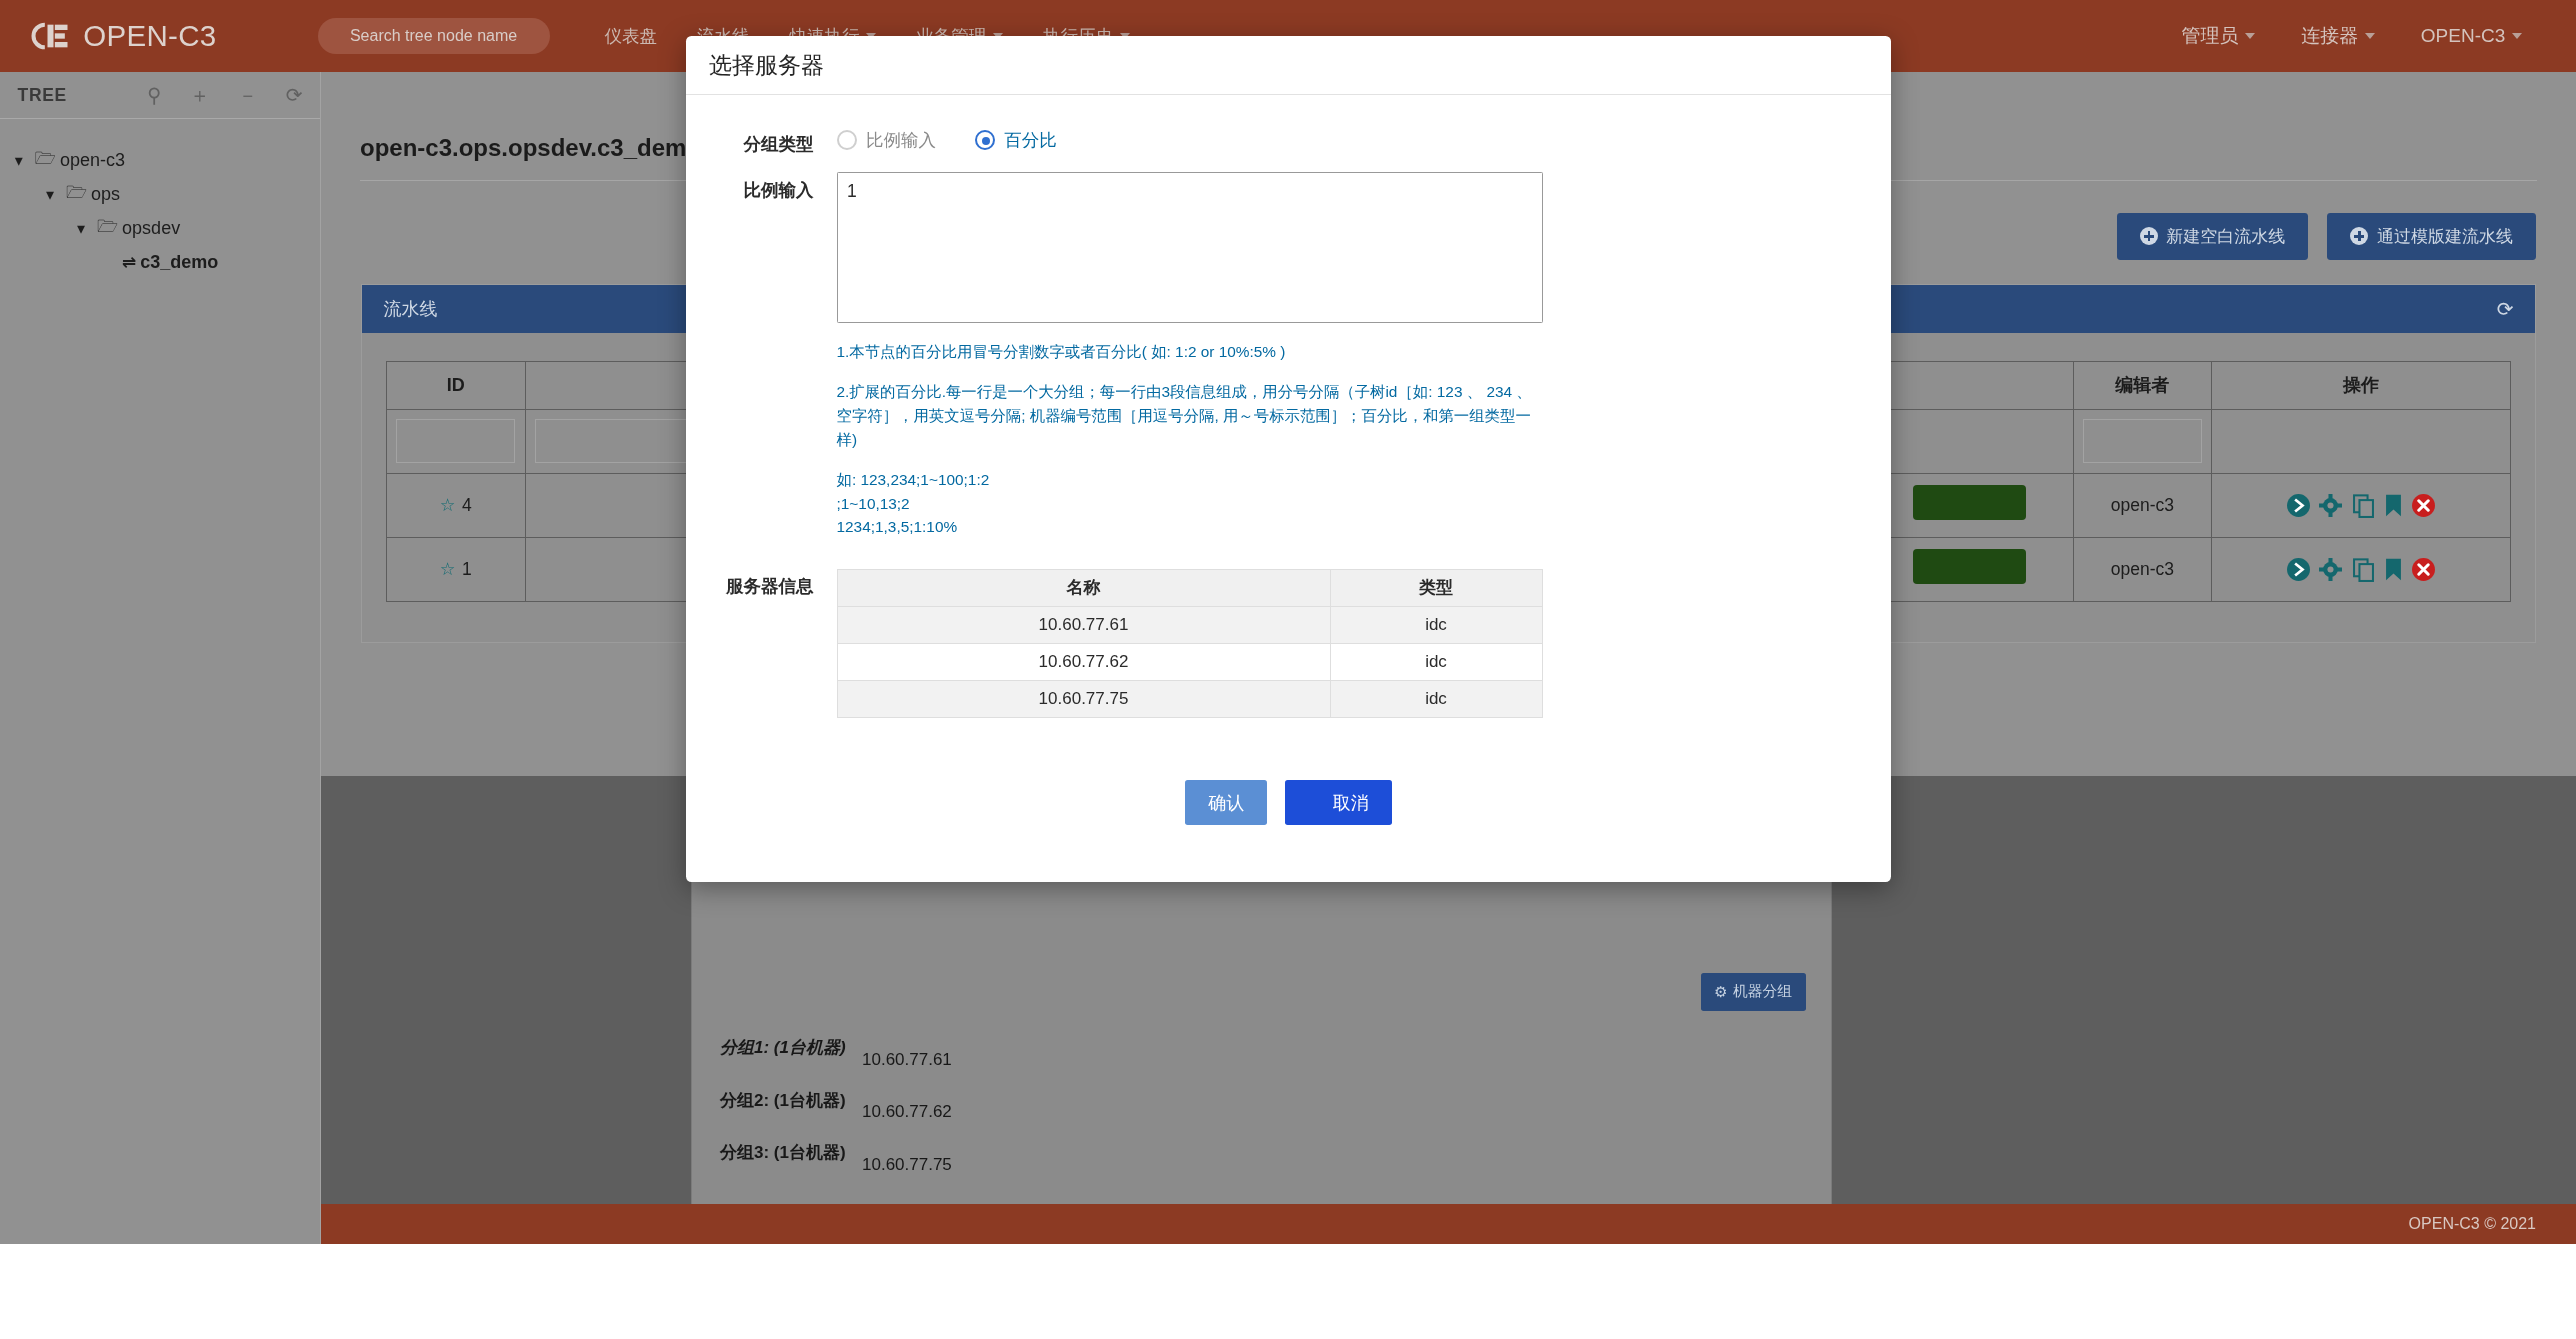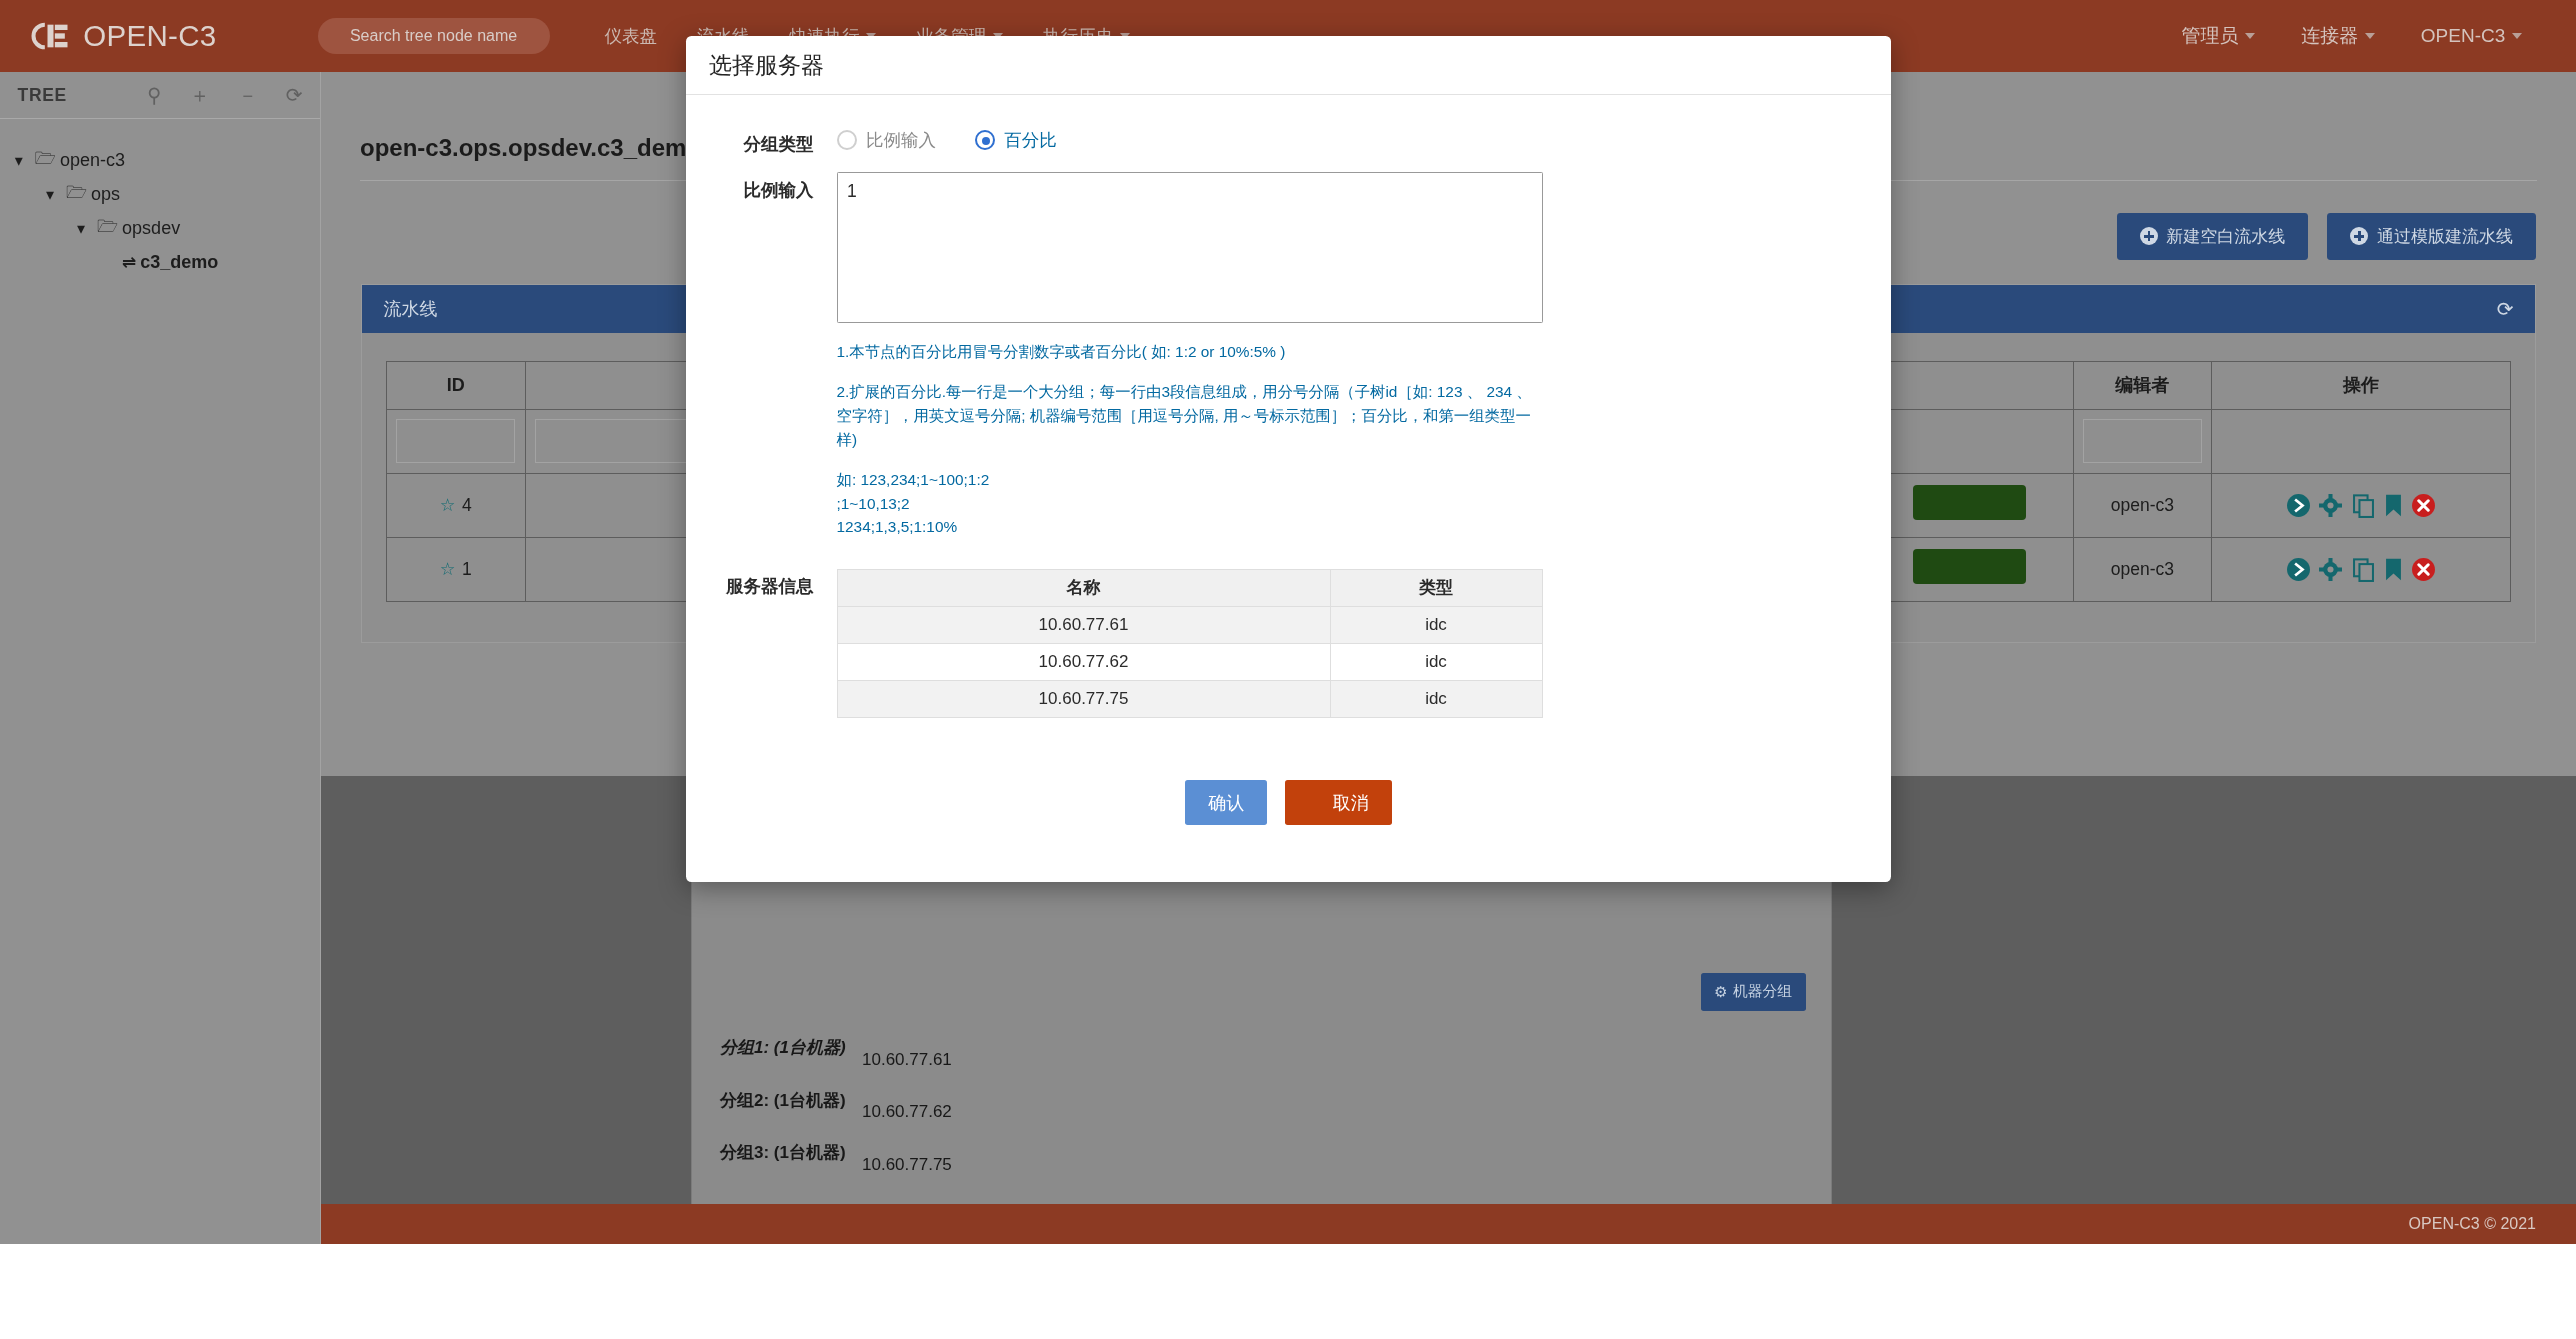--- a/index.html
+++ b/index.html
@@ -171,21 +171,21 @@
   table.srv th, table.srv td {
     border: 0.7px solid #dedede; text-align: center; font-size: 17px; color: #2b2b2b; height: 37px;
   }
   table.srv th { background: #f0f0f0; font-weight: bold; }
   table.srv td.name { width: 493px; }
   table.srv tr.alt td { background: #f2f2f2; }
 
   .modal-foot { display: flex; justify-content: center; gap: 17.5px; padding: 46px 0 50px 0; }
   .mbtn { font-size: 18px; color: #fff; padding: 10.7px 23px; border-radius: 2.7px; border: none; }
   .mbtn.ok { background: #5b8fd4; }
-  .mbtn.cancel { background: #c2410c; padding-left: 48px; }
+  .mbtn.cancel { background: #1d4ed8; padding-left: 48px; }
 </style>
 </head>
 <body>
 
 <div id="app">
 
   <div id="page">
 
     <div class="navbar">
       <div class="brand">

